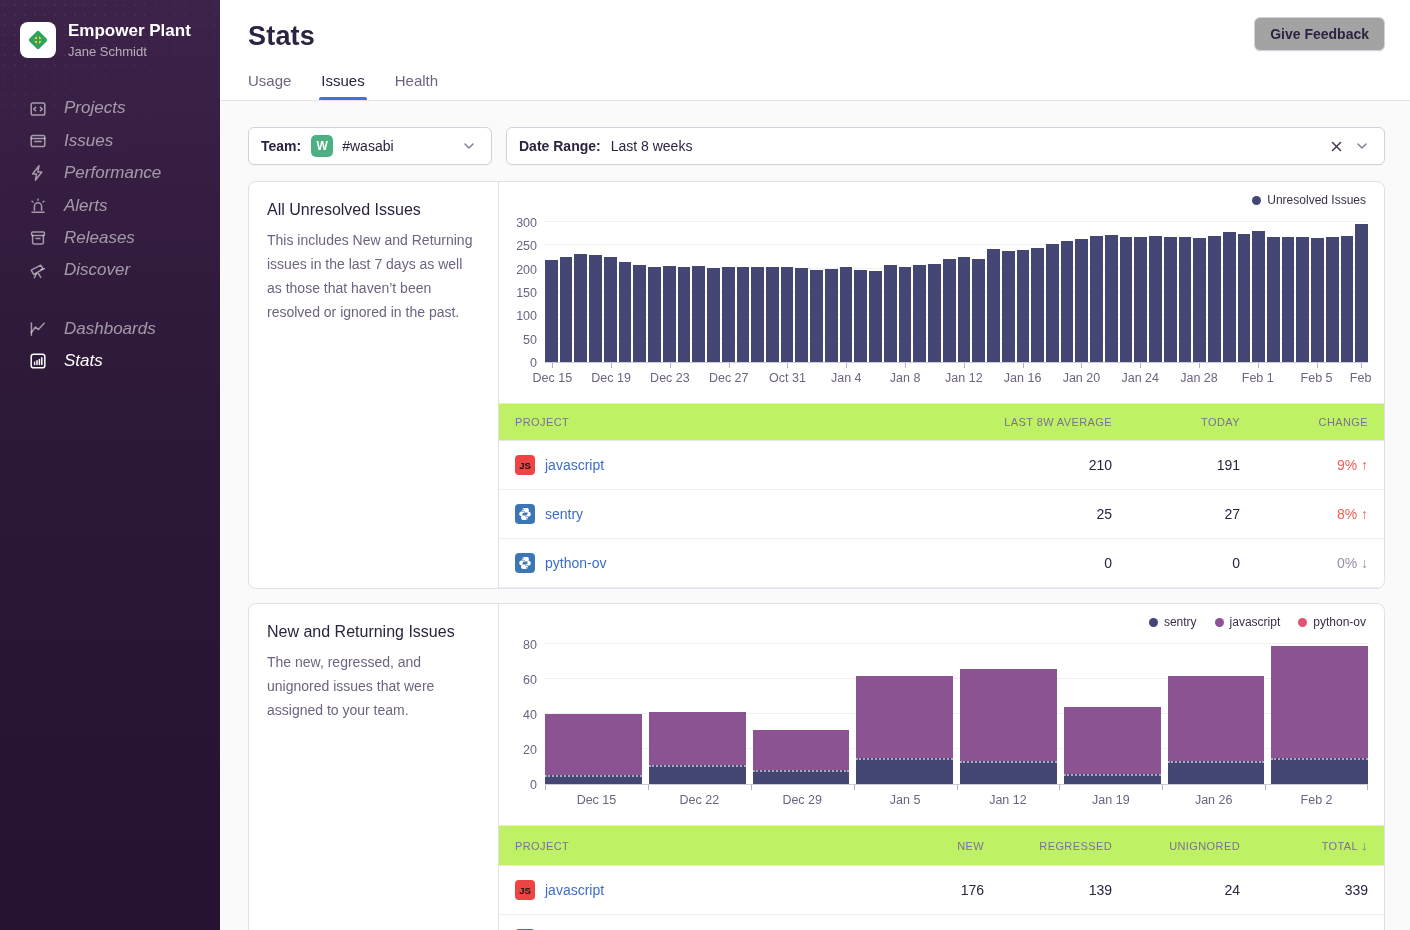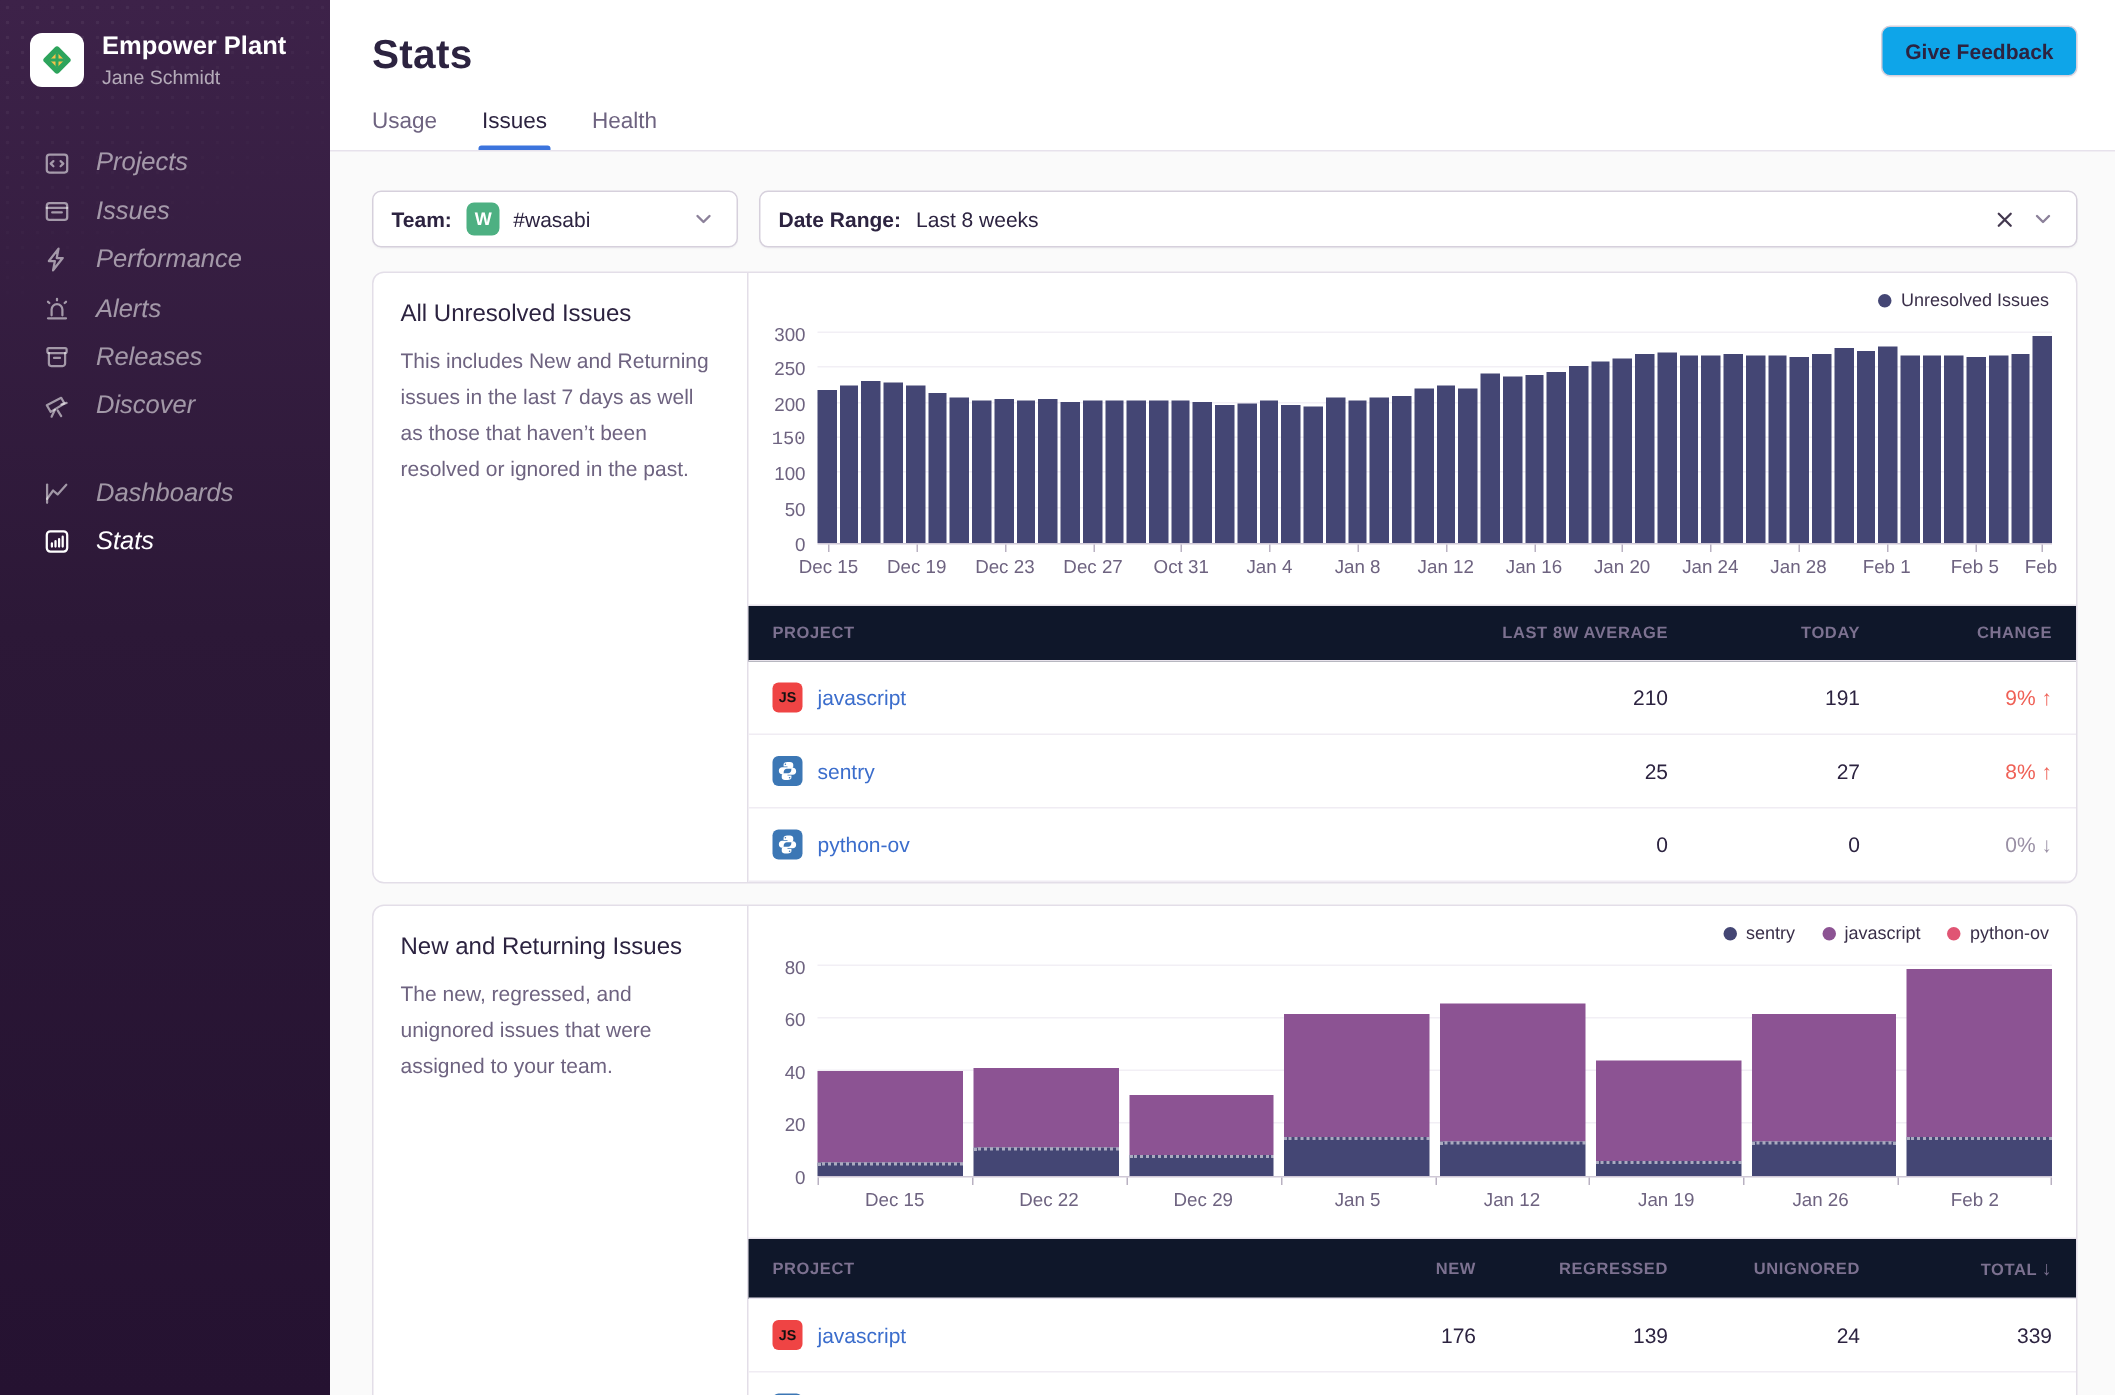--- a/index.html
+++ b/index.html
@@ -24,21 +24,21 @@
   .nav-item { display:flex; align-items:center; gap:17px; padding:6px 10px 6px 29px;
     font-size:17px; color:rgba(255,255,255,.55); cursor:pointer; line-height:1.2;font-style:italic; }
   .nav-item.active { color:#fff; }
   .nav-item .nicon { width:18px; height:18px; flex:none; display:flex; align-items:center; justify-content:center; }
   .nav-item svg { display:block; }
 
   
   .main { margin-left:220px; height:930px; display:flex; flex-direction:column; background:#fafafa; }
   .page-header { background:#fff; padding:21px 25px 0 28px; position:relative; flex:none; }
   .page-title { font-size:27px; font-weight:700; color:#2c2340; letter-spacing:.2px; }
-  .feedback-btn { position:absolute; right:25px; top:17px; background:#0ea5e9; border:1px solid #d6d0dc;
+  .feedback-btn { position:absolute; right:25px; top:17px; background:#a3a3a3; border:1px solid #d6d0dc;
     border-radius:6px; padding:8px 15px; font-size:14px; font-weight:700; color:#2c2340; cursor:pointer;
     box-shadow:0 1px 1px rgba(45,35,66,.04); font-family:inherit; }
   .tabs { display:flex; gap:30px; margin-top:20px; }
   .tab { font-size:15px; color:#6e6380; padding-bottom:11px; cursor:pointer; position:relative; }
   .tab.active { color:#2c2340; }
   .tab.active::after { content:""; position:absolute; left:-2px; right:-2px; bottom:0; height:3px;
     background:#3c74dd; border-radius:2px 2px 0 0; }
   .header-rule { height:1px; background:#e7e2ec; flex:none; }
 
   .content { flex:1; overflow:hidden; padding:26px 25px 0 28px; }
@@ -82,22 +82,22 @@
   .seg { width:100%; }
   .seg.dotted-top { border-top:2px dotted rgba(255,255,255,.55); }
   .x-row { display:flex; }
   .x-gutter { width:36px; flex:none; }
   .x-area { flex:1; position:relative; height:30px; }
   .x-tick { position:absolute; top:0; width:1px; height:5px; background:#b9b1c2; }
   .x-label { position:absolute; top:8px; transform:translateX(-50%); font-size:12.5px; color:#6e6380; white-space:nowrap; }
 
   
   table.stats { width:100%; border-collapse:collapse; margin-top:10px; }
-  table.stats thead th { background:#0f172a; border-top:1px solid #e8e3ec; border-bottom:1px solid #e8e3ec;
-    font-size:11px; font-weight:700; letter-spacing:.4px; color:#7c7190; text-transform:uppercase;
+  table.stats thead th { background:#bef264; border-top:1px solid #e8e3ec; border-bottom:1px solid #e8e3ec;
+    font-size:11px; font-weight:400; letter-spacing:.4px; color:#7c7190; text-transform:uppercase;
     padding:12px 16px; text-align:right; white-space:nowrap; }
   table.stats thead th:first-child { text-align:left; }
   table.stats thead th.num { width:128px; }
   table.stats thead th.wide { width:170px; }
   table.stats td { padding:14px 16px; font-size:14px; color:#2c2340; text-align:right;
     border-bottom:1px solid #f0ecf3; white-space:nowrap; }
   table.stats tr:last-child td { border-bottom:1px solid #f0ecf3; }
   table.stats td:first-child { text-align:left; }
   .proj-cell { display:flex; align-items:center; gap:10px; }
   .picon { width:20px; height:20px; border-radius:4px; flex:none; display:flex; align-items:center; justify-content:center; }
@@ -263,21 +263,21 @@
               <div class="legend-item">
                 <span class="legend-dot" style="background: rgb(68, 70, 116);"></span>
                 <span>Unresolved Issues</span>
               </div>
             </div>
             <div class="chart-body">
               <div class="y-gutter">
                 <span class="y-label" style="bottom: 0px;">0</span>
                 <span class="y-label" style="bottom: 23.3333px;">50</span>
                 <span class="y-label" style="bottom: 46.6667px;">100</span>
-                <span class="y-label" style="bottom: 70px; font-family: Liberation Mono, monospace;">150</span>
+                <span class="y-label" style="bottom: 70px;">150</span>
                 <span class="y-label" style="bottom: 93.3333px;">200</span>
                 <span class="y-label" style="bottom: 116.667px;">250</span>
                 <span class="y-label" style="bottom: 140px;">300</span>
               </div>
               <div class="plot">
                 <div class="gridline" style="bottom: 23.3333px;"></div>
                 <div class="gridline" style="bottom: 46.6667px;"></div>
                 <div class="gridline" style="bottom: 70px;"></div>
                 <div class="gridline" style="bottom: 93.3333px;"></div>
                 <div class="gridline" style="bottom: 116.667px;"></div>

